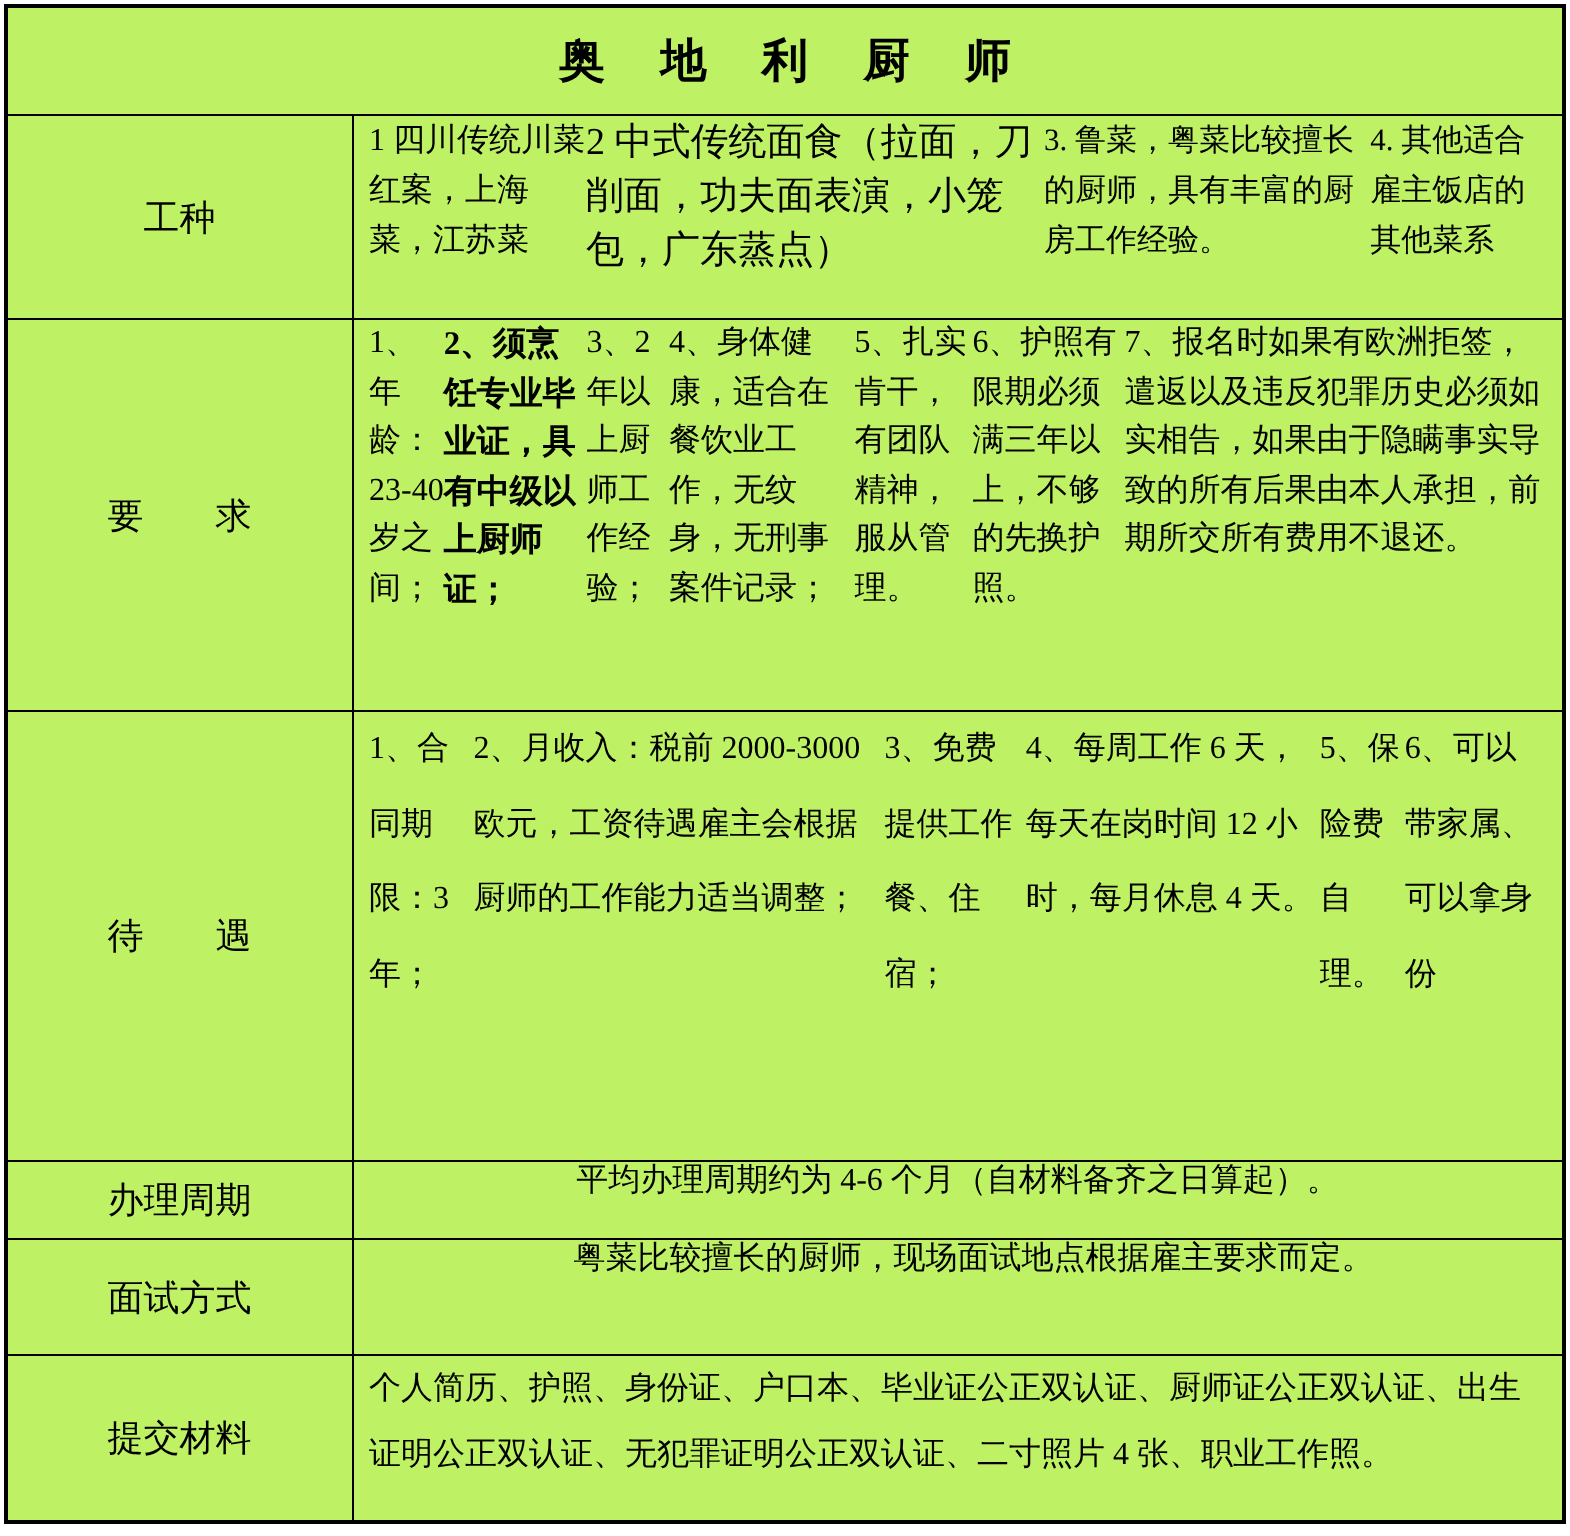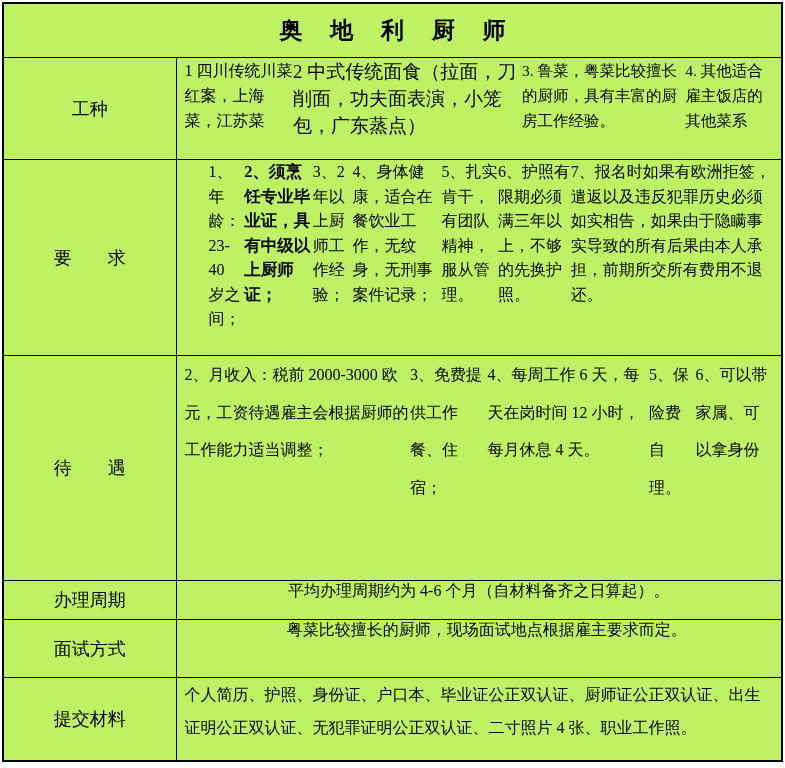--- a/index.html
+++ b/index.html
@@ -66,21 +66,21 @@
   .row-benefit   { height: 224px; }
   .row-period    { height: 38px; }
   .row-interview { height: 57px; gap: 16px; }
   .row-materials { height: 82px; }
 
   .row-jobtype .content-cell { line-height: 25px; }
   .jt-line-1 { font-size: 16px; }
   .jt-line-2 { font-size: 19px; line-height: 27px; }
   .jt-line-3, .jt-line-4 { font-size: 15.5px; }
 
-  .row-require .content-cell { line-height: 24.5px; margin-left: 24px; }
+  .row-require .content-cell { line-height: 24.5px; }
   .req-bold { font-weight: bold; font-size: 16.5px; }
 
   .row-benefit .content-cell { line-height: 37.5px; }
 
   .row-period .content-cell,
   .row-interview .content-cell { line-height: 20px; }
 
   .row-materials .content-cell { line-height: 33px; }
 </style>
 </head>
@@ -111,20 +111,21 @@
       <div>4、身体健康，适合在餐饮业工作，无纹身，无刑事案件记录；</div>
       <div>5、扎实肯干，有团队精神，服从管理。</div>
       <div>6、护照有限期必须满三年以上，不够的先换护照。</div>
       <div>7、报名时如果有欧洲拒签，遣返以及违反犯罪历史必须如实相告，如果由于隐瞒事实导致的所有后果由本人承担，前期所交所有费用不退还。</div>
     </div>
   </div>
 
   <div class="row row-benefit">
     <div class="label-cell">待　　遇</div>
     <div class="content-cell">
+      <div>1、合同期限：3 年；</div>
       <div>2、月收入：税前 2000-3000 欧元，工资待遇雇主会根据厨师的工作能力适当调整；</div>
       <div>3、免费提供工作餐、住宿；</div>
       <div>4、每周工作 6 天，每天在岗时间 12 小时，每月休息 4 天。</div>
       <div>5、保险费自理。</div>
       <div>6、可以带家属、可以拿身份</div>
     </div>
   </div>
 
   <div class="row row-period">
     <div class="label-cell">办理周期</div>

